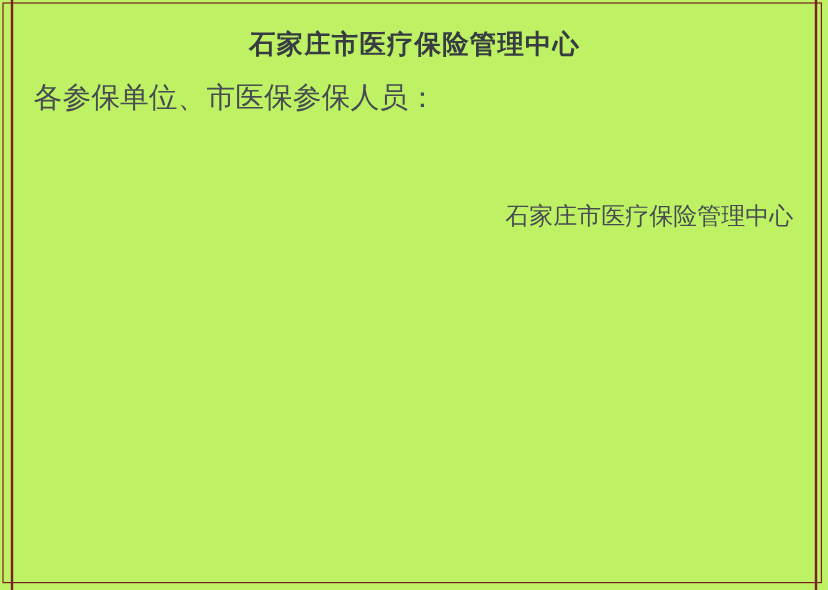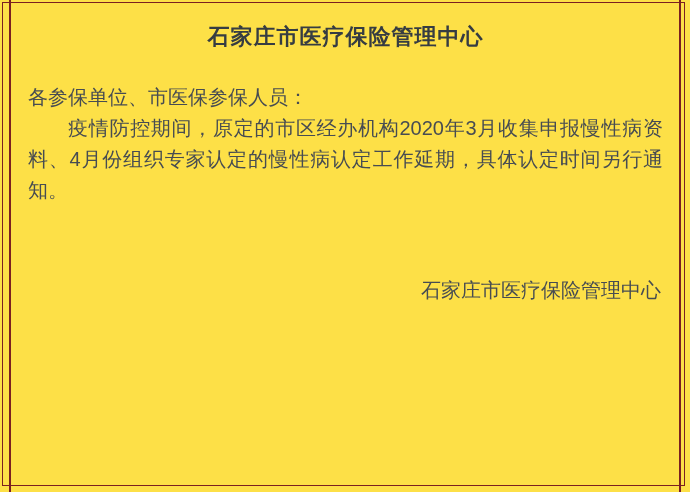--- a/index.html
+++ b/index.html
@@ -5,21 +5,21 @@
   html, body {
     margin: 0;
     padding: 0;
     background: #ffffff;
     font-family: "Liberation Sans", sans-serif;
   }
   .canvas {
     position: relative;
     width: 690px;
     height: 492px;
-    background: #fde047;
+    background: #bef264;
     overflow: hidden;
   }
   
   .outer-frame {
     position: absolute;
     left: 2px;
     top: 2px;
     right: 5px;
     bottom: 6px;
     border: 1px solid #7b2021;
@@ -44,22 +44,22 @@
   }
   .title-block {
     text-align: center;
     font-weight: bold;
     color: #363c42;
     font-size: 22px;
     line-height: 34px;
     letter-spacing: 1px;
   }
   .body-block {
-    margin-top: 28px;
-    font-size: 20px;
+    margin-top: 12px;
+    font-size: 24px;
     line-height: 31px;
   }
   .salutation {
     margin: 0;
   }
   .para {
     margin: 0;
     text-indent: 2em;
     text-align: justify;
   }
@@ -81,21 +81,20 @@
   <div class="rule-v rule-right"></div>
 
   <div class="content">
 
     <div class="title-block">
       <div>石家庄市医疗保险管理中心</div>
     </div>
 
     <div class="body-block">
       <p class="salutation">各参保单位、市医保参保人员：</p>
-      <p class="para">疫情防控期间，原定的市区经办机构2020年3月收集申报慢性病资料、4月份组织专家认定的慢性病认定工作延期，具体认定时间另行通知。</p>
     </div>
 
     <div class="sign-block">
       <div class="sign-org">石家庄市医疗保险管理中心</div>
 
     </div>
 
   </div>
 </div>
 

